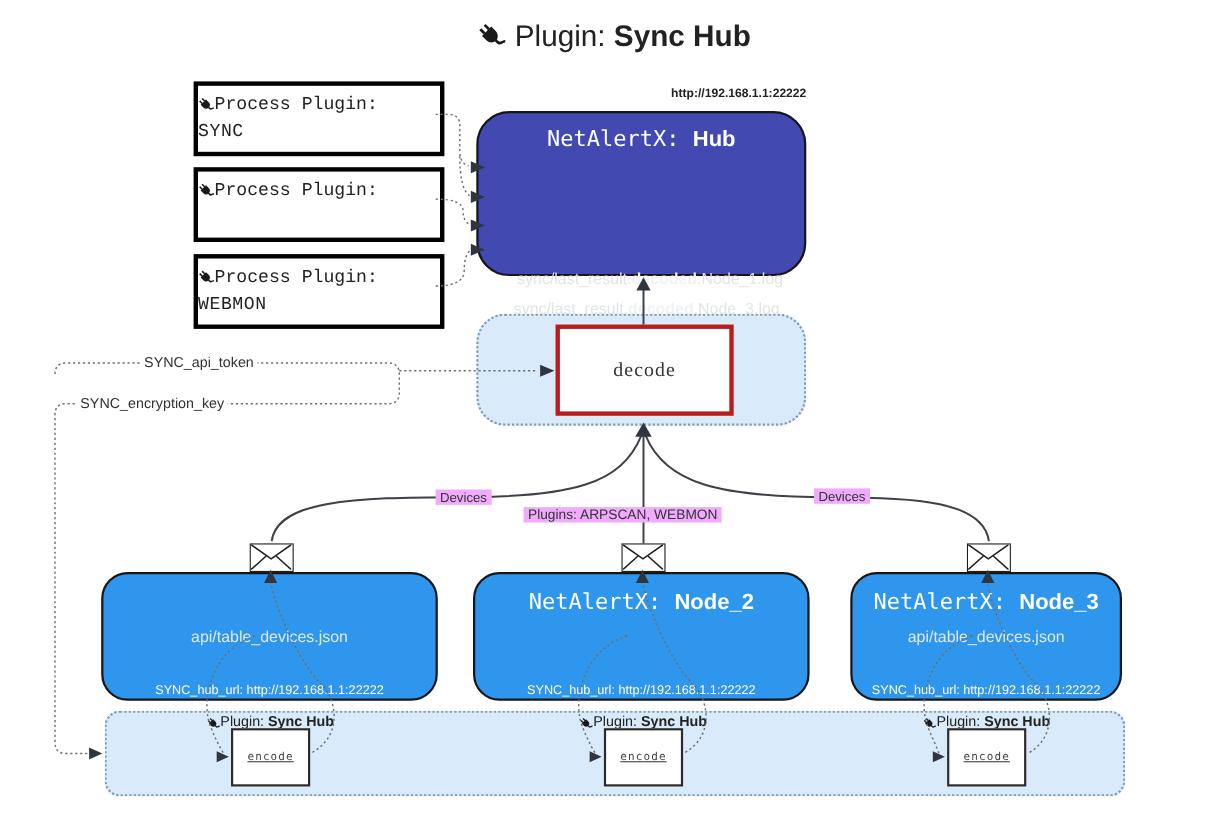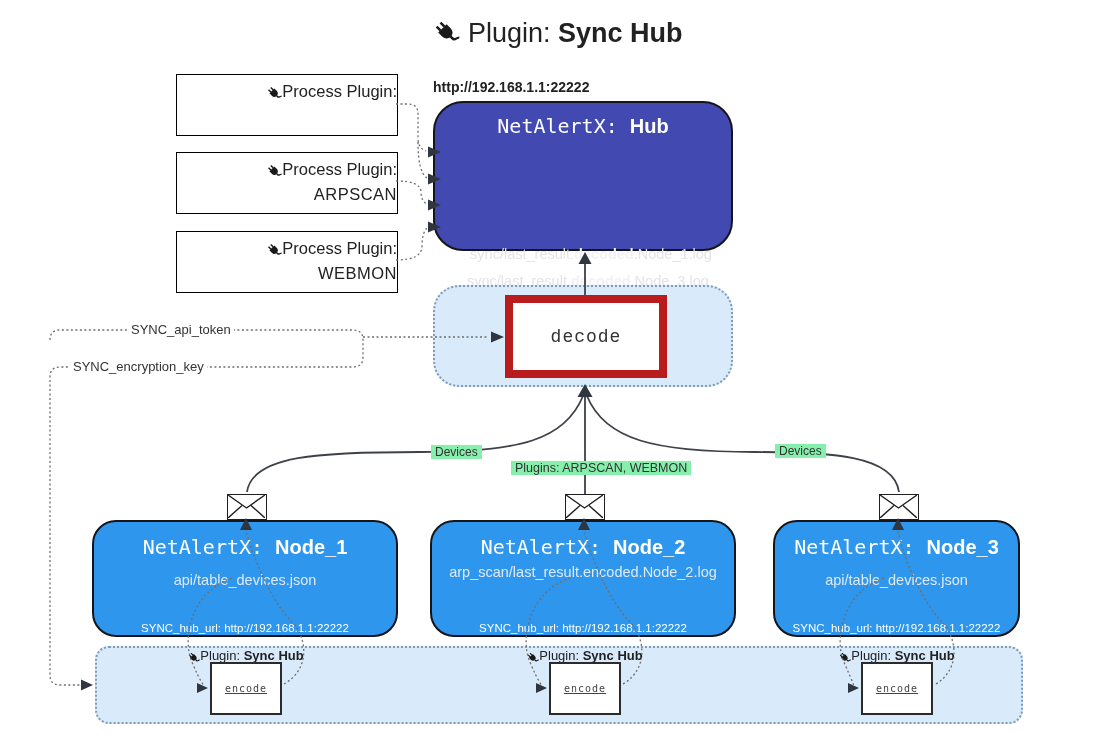--- a/index.html
+++ b/index.html
@@ -7,44 +7,44 @@
          font-family:"Liberation Sans",sans-serif;color:#1a1a1a;}
   .abs{position:absolute;}
   svg.overlay{position:absolute;left:0;top:0;width:1117px;height:754px;pointer-events:none;z-index:5;}
 
   
   .title{left:0;top:18px;width:1117px;text-align:center;font-size:27px;color:#222;z-index:2;}
   .title .b{font-weight:bold;}
   .plug{display:inline-block;vertical-align:-4px;}
 
   
-  .pbox{width:220px;height:60px;left:176px;background:#fff;border:1px solid #000000;z-index:2;
-        font-family:Liberation Sans, sans-serif;font-size:16.5px;color:#222;text-align:right;}
+  .pbox{width:220px;height:60px;left:176px;background:#fff;border:4px solid #000000;z-index:2;
+        font-family:Liberation Mono, monospace;font-size:16.5px;color:#222;text-align:left;}
   .pbox .l1{margin-top:7px;}
   .pbox .l2{margin-top:2px;letter-spacing:.5px;}
 
   
-  .huburl{left:433px;top:79px;width:300px;text-align:left;font-size:14px;color:#222;font-weight:bold;z-index:2;}
+  .huburl{left:433px;top:79px;width:300px;text-align:right;font-size:11px;color:#222;font-weight:bold;z-index:2;}
   .hub{left:433px;top:101px;width:300px;height:150px;background:#4249B0;border:2px solid #15151a;
        border-radius:30px;box-sizing:border-box;z-index:2;}
   .hub .htitle{position:absolute;left:0;top:11px;width:100%;text-align:center;color:#fff;font-size:20px;}
   .mono{font-family:"DejaVu Sans Mono",monospace;}
   .htitle .b,.ntitle .b{font-weight:bold;font-family:"Liberation Sans",sans-serif;}
   .hline{position:absolute;left:12px;width:288px;font-size:14.5px;color:#e4e4e6;white-space:nowrap;}
   .hline .b{font-weight:bold;color:#f2f2f4;}
 
   
   .darea{left:433px;top:285px;width:300px;height:102px;background:#D9EAFA;border:2px dotted #7E9BB8;
          border-radius:26px;box-sizing:border-box;z-index:2;}
-  .dbox{left:505px;top:295px;width:162px;height:83px;background:#fff;border:8px solid #b91c1c;
+  .dbox{left:505px;top:295px;width:162px;height:83px;background:#fff;border:4px solid #b91c1c;
         box-sizing:border-box;z-index:3;display:flex;align-items:center;justify-content:center;
-        font-family:Liberation Mono, monospace;font-size:18px;color:#333;letter-spacing:1px;}
-
-  
-  .elabel{background:#86efac;font-size:12px;color:#333;z-index:6;padding:0 4px;white-space:nowrap;margin-left:35px;}
+        font-family:Liberation Serif, serif;font-size:18px;color:#333;letter-spacing:1px;}
+
+  
+  .elabel{background:#f0abfc;font-size:12px;color:#333;z-index:6;padding:0 4px;white-space:nowrap;}
   .clabel{background:#fff;font-size:13px;color:#333;z-index:6;padding:0 3px;white-space:nowrap;}
 
   
   .node{top:520px;height:117px;background:#2E96EC;border:2px solid #15151a;border-radius:24px;
         box-sizing:border-box;z-index:2;}
   .ntitle{position:absolute;left:0;top:13px;width:100%;text-align:center;color:#fff;font-size:20px;white-space:nowrap;}
   .nline{position:absolute;left:0;width:100%;text-align:center;font-size:14.5px;color:#dfe9f3;white-space:nowrap;}
   .nurl{position:absolute;left:0;top:100px;width:100%;text-align:center;font-size:11.5px;color:#fff;white-space:nowrap;}
 
   
@@ -124,31 +124,31 @@
 
   <div class="abs pbox" style="top:74px;">
     <div class="l1"><span class="plug"><svg width="15" height="15" viewBox="0 0 24 24">
             <g transform="rotate(-45 12 12)" fill="#1a1a1a">
               <rect x="8.3" y="1" width="2.3" height="5.2"></rect>
               <rect x="13.4" y="1" width="2.3" height="5.2"></rect>
               <path d="M6.5,6 h11 v5.5 a5.5,5.5 0 0 1 -11,0 z"></path>
               <path d="M10.8,16.5 h2.4 v2.2 c0,2.6 3.2,2 4.6,3.6 l-1.4,1.4 c-1.4,-1.4 -5.6,-0.6 -5.6,-4.6 z"></path>
             </g>
           </svg></span><span>Process Plugin:</span></div>
+    <div class="l2">SYNC</div>
   </div>
   <div class="abs pbox" style="top:152px;">
     <div class="l1"><span class="plug"><svg width="15" height="15" viewBox="0 0 24 24">
             <g transform="rotate(-45 12 12)" fill="#1a1a1a">
               <rect x="8.3" y="1" width="2.3" height="5.2"></rect>
               <rect x="13.4" y="1" width="2.3" height="5.2"></rect>
               <path d="M6.5,6 h11 v5.5 a5.5,5.5 0 0 1 -11,0 z"></path>
               <path d="M10.8,16.5 h2.4 v2.2 c0,2.6 3.2,2 4.6,3.6 l-1.4,1.4 c-1.4,-1.4 -5.6,-0.6 -5.6,-4.6 z"></path>
             </g>
           </svg></span><span>Process Plugin:</span></div>
-    <div class="l2">ARPSCAN</div>
   </div>
   <div class="abs pbox" style="top:231px;">
     <div class="l1"><span class="plug"><svg width="15" height="15" viewBox="0 0 24 24">
             <g transform="rotate(-45 12 12)" fill="#1a1a1a">
               <rect x="8.3" y="1" width="2.3" height="5.2"></rect>
               <rect x="13.4" y="1" width="2.3" height="5.2"></rect>
               <path d="M6.5,6 h11 v5.5 a5.5,5.5 0 0 1 -11,0 z"></path>
               <path d="M10.8,16.5 h2.4 v2.2 c0,2.6 3.2,2 4.6,3.6 l-1.4,1.4 c-1.4,-1.4 -5.6,-0.6 -5.6,-4.6 z"></path>
             </g>
           </svg></span><span>Process Plugin:</span></div>
@@ -190,27 +190,25 @@
       </svg></div>
   <div class="abs env" style="left:879px;top:494px;"><svg width="37" height="23" viewBox="0 0 37 23">
         <g stroke="#1f1f1f" stroke-width="1.4" fill="none">
           <path d="M0,0 L18.5,13 L37,0"></path>
           <path d="M0,23 L14,10.5"></path>
           <path d="M37,23 L23,10.5"></path>
         </g>
       </svg></div>
 
   <div class="abs node" style="left:92px;width:306px;">
-    <div class="ntitle"><span class="mono">NetAlertX: </span><span class="b">Node_1</span></div>
     <div class="nline" style="top:570px;top:50px;">api/table_devices.json</div>
     <div class="nurl">SYNC_hub_url: http://192.168.1.1:22222</div>
   </div>
   <div class="abs node" style="left:430px;width:306px;">
     <div class="ntitle"><span class="mono">NetAlertX: </span><span class="b">Node_2</span></div>
-    <div class="nline" style="top:42px;">arp_scan/last_result.encoded.Node_2.log</div>
     <div class="nurl">SYNC_hub_url: http://192.168.1.1:22222</div>
   </div>
   <div class="abs node" style="left:773px;width:247px;">
     <div class="ntitle"><span class="mono">NetAlertX: </span><span class="b">Node_3</span></div>
     <div class="nline" style="top:50px;">api/table_devices.json</div>
     <div class="nurl">SYNC_hub_url: http://192.168.1.1:22222</div>
   </div>
 
   <div class="abs band"></div>
 

